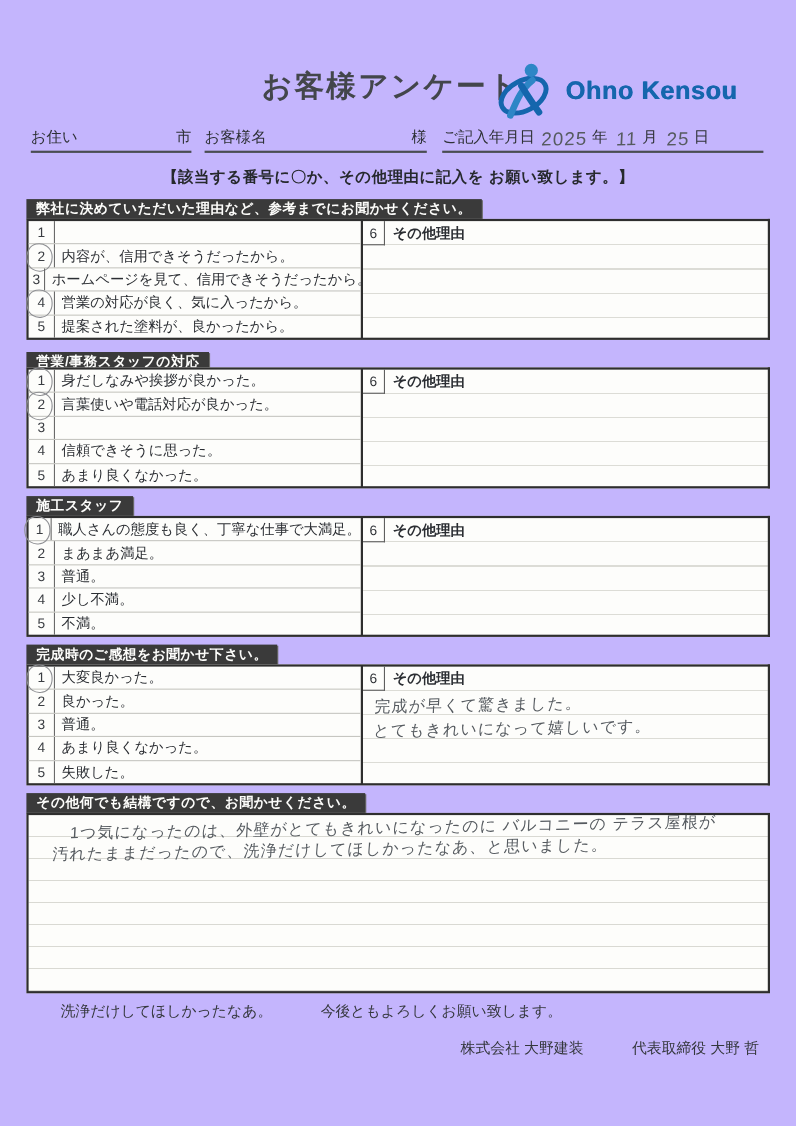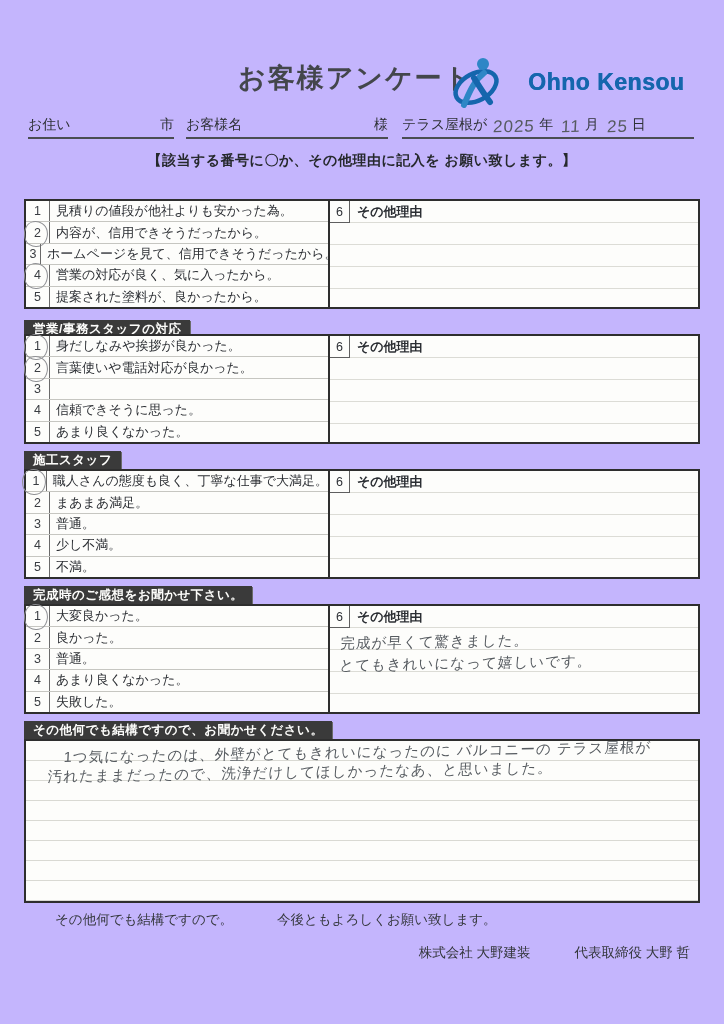--- a/index.html
+++ b/index.html
@@ -10,21 +10,21 @@
     background:#c4b5fd;
     font-family:"Liberation Sans","DejaVu Sans",sans-serif;
     color:#2e3136;
     overflow:hidden;
   }
   
   .doc-title{
     position:absolute;top:60px;left:238px;
     font-size:27px;font-weight:bold;letter-spacing:2px;color:#43464b;
   }
-  .logo{position:absolute;top:56px;left:450px;display:flex;align-items:center;gap:20px;}
+  .logo{position:absolute;top:56px;left:450px;display:flex;align-items:center;gap:6px;}
   .logo svg{display:block;}
   .logo-text{font-size:23px;font-weight:bold;color:#1566ad;letter-spacing:0.5px;
     text-shadow:0.6px 0 0 #1566ad;}
   
   .field{position:absolute;top:113px;height:26px;border-bottom:2px solid #4a4d52;
     font-size:14px;display:flex;align-items:flex-end;padding-bottom:3px;box-sizing:border-box;}
   .field .lab{font-weight:normal;color:#2e3136;}
   .field .suffix{margin-left:auto;}
   .f-residence{left:28px;width:146px;}
   .f-name{left:186px;width:202px;justify-content:flex-end;}
@@ -113,38 +113,38 @@
 
   <div class="field f-residence">
     <span class="lab">お住い</span>
     <span class="suffix">市</span>
   </div>
   <div class="field f-name">
     <span class="lab">お客様名</span>
     <span class="suffix">様</span>
   </div>
   <div class="field f-date">
-    <span class="lab">テラス屋根が</span>
+    <span class="lab">ご記入年月日</span>
     <span class="hw">2025</span>
     <span class="unit">年</span>
     <span class="hw">11</span>
     <span class="unit">月</span>
     <span class="hw">25</span>
     <span class="unit">日</span>
   </div>
 
   <div class="instruction">【該当する番号に〇か、その他理由に記入を お願い致します。】</div>
 
+  <div class="sec-header" style="top:181px">弊社に決めていただいた理由など、参考までにお聞かせください。</div>
   <div class="sec-table" style="top:199px">
     <div class="opts">
       <div class="row">
           <div class="num-cell">
             <span class="num">1</span>
           </div>
-          <div class="label-cell">見積りの値段が他社よりも安かった為。</div>
         </div>
       <div class="row">
           <div class="num-cell">
             <span class="num circled">2</span>
           </div>
           <div class="label-cell">内容が、信用できそうだったから。</div>
         </div>
       <div class="row">
           <div class="num-cell">
             <span class="num">3</span>
@@ -301,19 +301,19 @@
     </div>
   </div>
 
   <div class="sec-header" style="top:721px">その他何でも結構ですので、お聞かせください。</div>
   <div class="free-box" style="top:739px">
     <div class="free-note-1 hw">1つ気になったのは、外壁がとてもきれいになったのに バルコニーの テラス屋根が</div>
     <div class="free-note-2 hw">汚れたままだったので、洗浄だけしてほしかったなあ、と思いました。</div>
   </div>
 
   <div class="footer-line">
-    <span>その他何でも結構ですので。</span><span class="regards">今後ともよろしくお願い致します。</span>
+    <span>洗浄だけしてほしかったなあ。</span><span class="regards">今後ともよろしくお願い致します。</span>
   </div>
   <div class="company-line">
     <span>株式会社 大野建装</span><span class="rep">代表取締役 大野 哲</span>
   </div>
 
 </div>
 
 </body></html>

